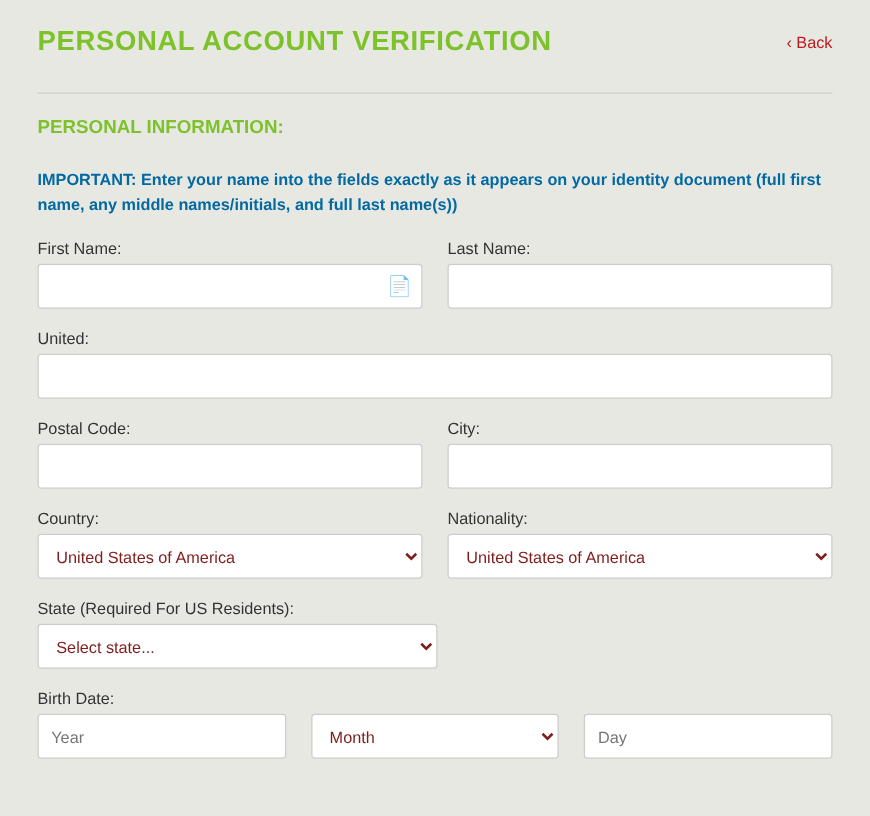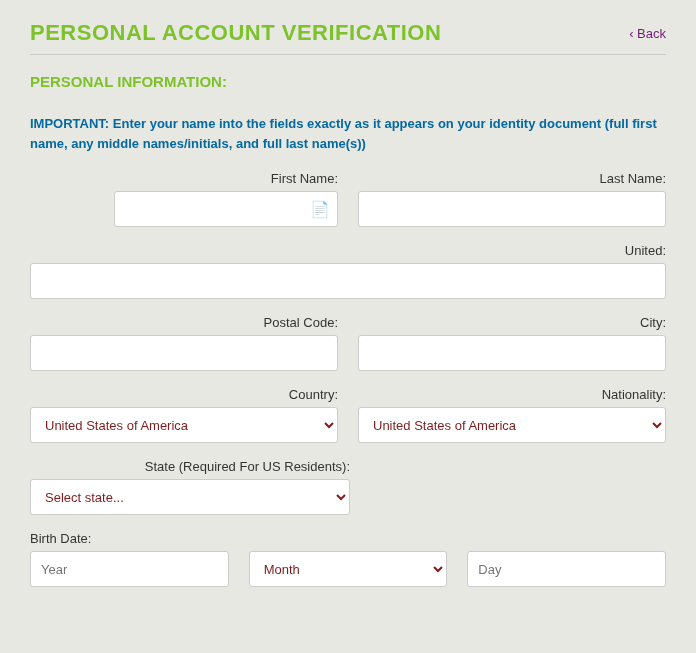--- a/index.html
+++ b/index.html
@@ -21,33 +21,33 @@
       background-color: #e8e8e3;
       padding: 20px 30px 30px 30px;
       min-height: 653px;
     }
 
     .header-row {
       display: flex;
       justify-content: space-between;
       align-items: flex-start;
       border-bottom: 1px solid #ccc;
-      padding-bottom: 8px;
+      padding-bottom: 28px;
       margin-bottom: 18px;
     }
 
     .page-title {
       font-size: 22px;
       font-weight: bold;
       color: #7dc22a;
       letter-spacing: 0.5px;
     }
 
     .back-link {
-      color: #701a75;
+      color: #b91c1c;
       font-size: 13px;
       cursor: pointer;
       text-decoration: none;
       margin-top: 6px;
     }
 
     .section-title {
       color: #7dc22a;
       font-weight: bold;
       font-size: 15px;
@@ -65,21 +65,20 @@
     .form-row {
       display: flex;
       gap: 20px;
       margin-bottom: 16px;
     }
 
     .form-group {
       display: flex;
       flex-direction: column;
       flex: 1;
-      align-items: flex-end;
     }
 
     .form-group.full-width {
       flex: 1 1 100%;
     }
 
     .form-label {
       font-size: 13px;
       color: #333;
       margin-bottom: 5px;

